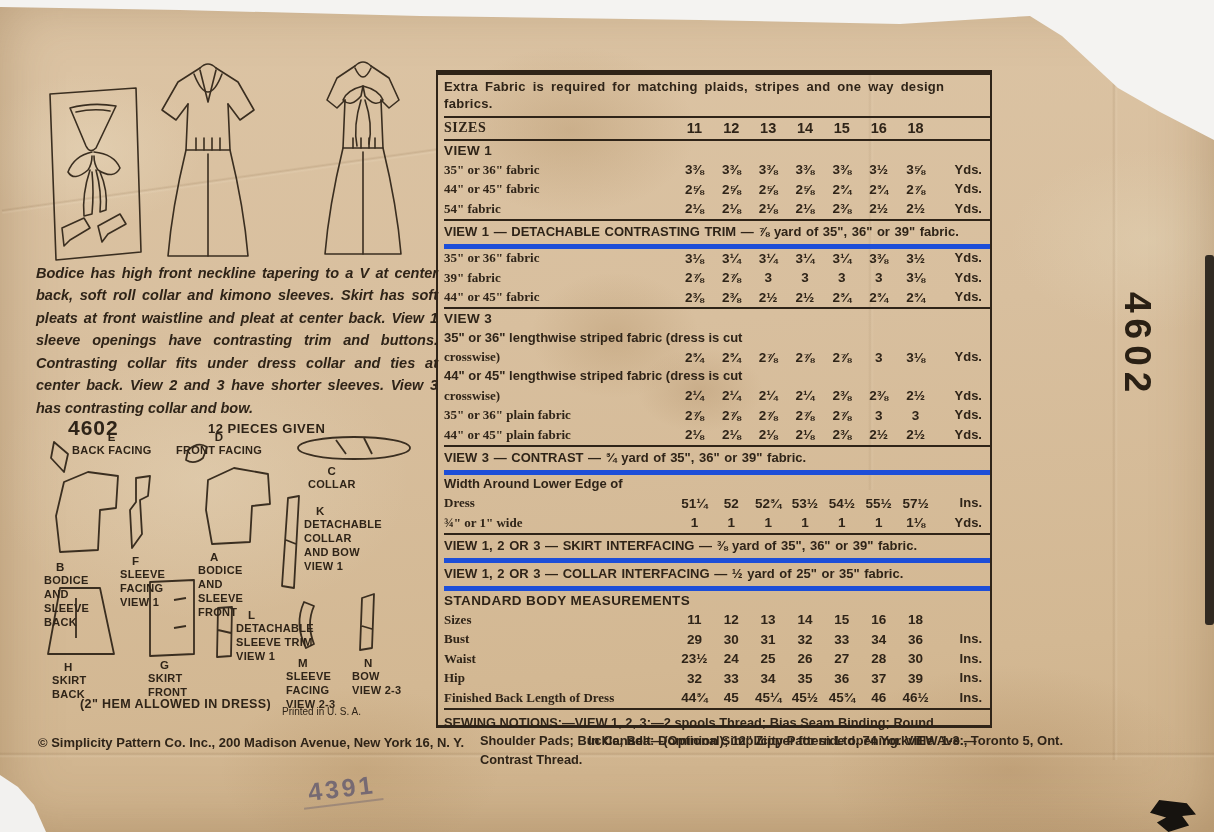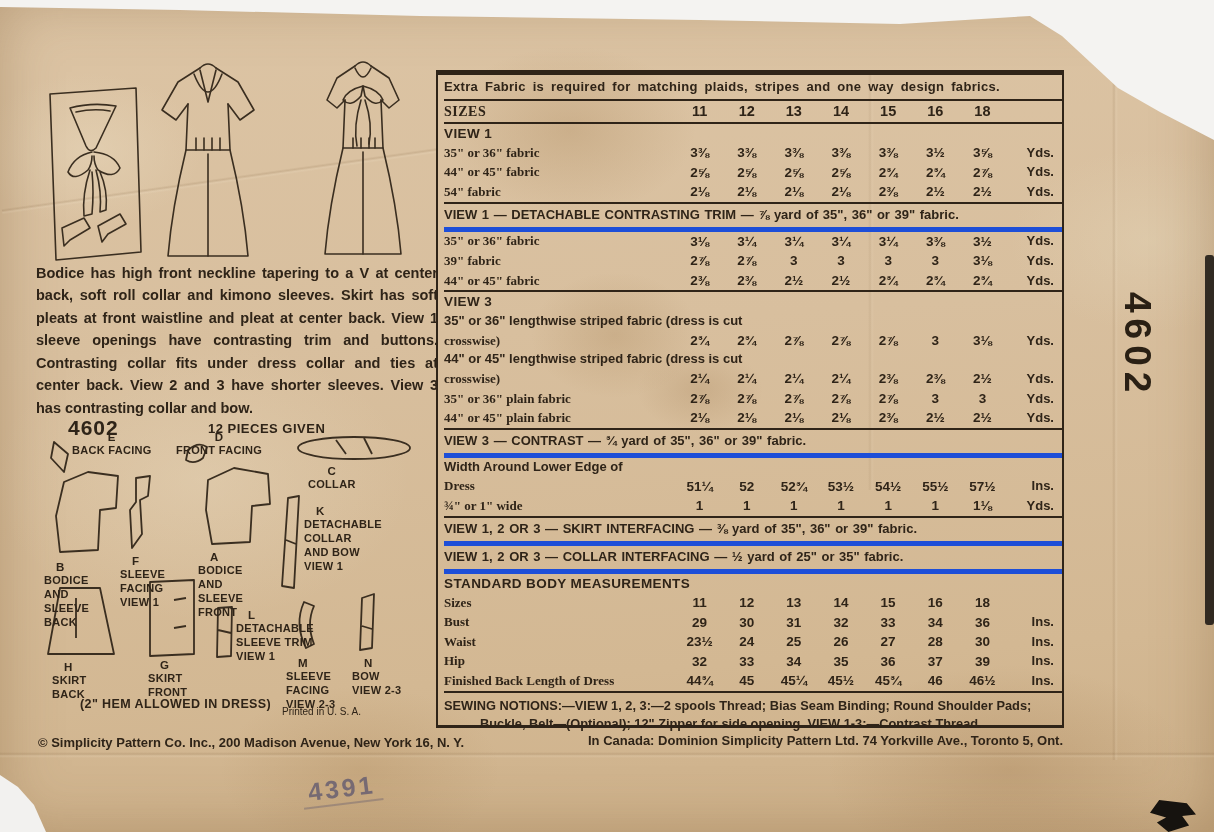--- a/index.html
+++ b/index.html
@@ -37,37 +37,37 @@
     clip-path:polygon(0 30px,18px 42px,34px 60px,46px 87px,0 87px);
   }
   .edge-right{position:absolute;left:1205px;top:255px;width:9px;height:370px;background:#16130f;opacity:.85;border-radius:3px;}
   .mark-br{position:absolute;left:1150px;top:800px;width:46px;height:32px;background:#16130f;
     clip-path:polygon(20% 0,80% 10%,100% 45%,70% 50%,85% 80%,40% 100%,15% 70%,35% 55%,0 40%);}
   
   .sketch{position:absolute;}
   .sketch path,.sketch rect,.sketch ellipse,.sketch line{fill:none;stroke:#3a2e20;stroke-width:1.6;stroke-linecap:round;stroke-linejoin:round;}
   .desc{position:absolute;left:36px;top:260px;width:402px;text-align:justify;}
   .desc .title{font-weight:700;font-size:15.5px;line-height:1.5;letter-spacing:.2px;}
-  .desc .body{font-weight:700;font-size:14.5px;line-height:1.55;margin-top:2px;}
+  .desc .body{font-weight:700;font-size:14.5px;line-height:1.55;margin-top:2px;font-style:italic;}
   .pieces-number{position:absolute;left:68px;top:416px;font-size:21px;font-weight:700;letter-spacing:1px;}
   .pieces-count{position:absolute;left:208px;top:421px;font-size:13px;font-weight:700;letter-spacing:.5px;}
   .pieces-area{position:absolute;left:36px;top:430px;width:402px;height:268px;}
   .piece-label{position:absolute;font-size:11px;font-weight:700;line-height:1.25;white-space:pre-line;letter-spacing:.3px;}
   .piece-label .letter{display:block;transform:translateX(12px);font-size:11.5px;}
   .piece-label.ctr{text-align:center;}
   .piece-label.ctr .letter{transform:none;}
   .hem-note{position:absolute;left:80px;top:697px;font-size:12.5px;font-weight:700;letter-spacing:.4px;}
   .printed{position:absolute;left:282px;top:706px;font-size:10px;font-weight:400;}
   .footer-us{position:absolute;left:38px;top:735px;font-size:13px;font-weight:700;}
   .footer-ca{position:absolute;left:588px;top:733px;font-size:13px;font-weight:700;}
   .stamp{position:absolute;left:302px;top:774px;font-size:25px;font-weight:700;color:rgba(88,82,110,.72);
     transform:rotate(-7deg);letter-spacing:3px;border-bottom:2px solid rgba(88,82,110,.35);padding:0 6px;}
   
   .ftable{
-    position:absolute;left:436px;top:70px;width:628px;height:658px;
+    position:absolute;left:436px;top:70px;width:556px;height:658px;
     border-top:5px solid #2f2418;border-left:2px solid #2f2418;border-right:2px solid #2f2418;border-bottom:3px solid #2f2418;
     display:flex;flex-direction:column;justify-content:space-between;
     box-sizing:border-box;padding:2px 0 2px 6px;
   }
   .trow{flex:none;font-weight:700;line-height:1.3;padding:1px 0;}
   .trow.note{font-size:13px;letter-spacing:.3px;word-spacing:3px;padding:2px 0 3px 0;}
   .trow.header{font-size:13.5px;letter-spacing:.4px;}
   .trow.label{font-size:13px;}
   .trow.banner{font-size:13px;border-bottom:5px solid #1d4ed8;padding:3px 0;word-spacing:1px;}
   .trow.text{font-size:12.8px;padding:4px 0;padding-left:36px;text-indent:-36px;line-height:1.45;}

